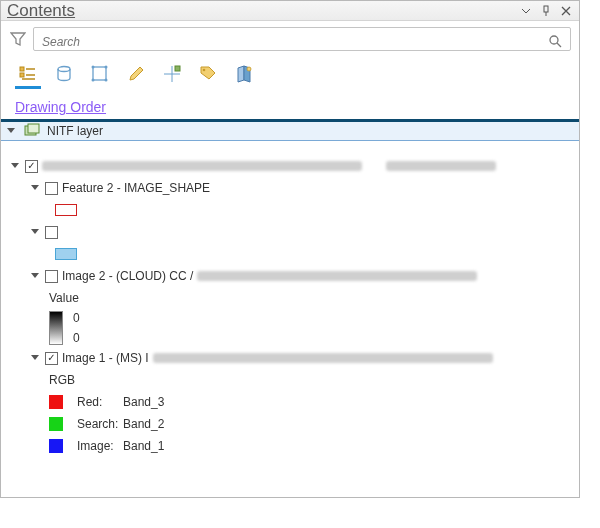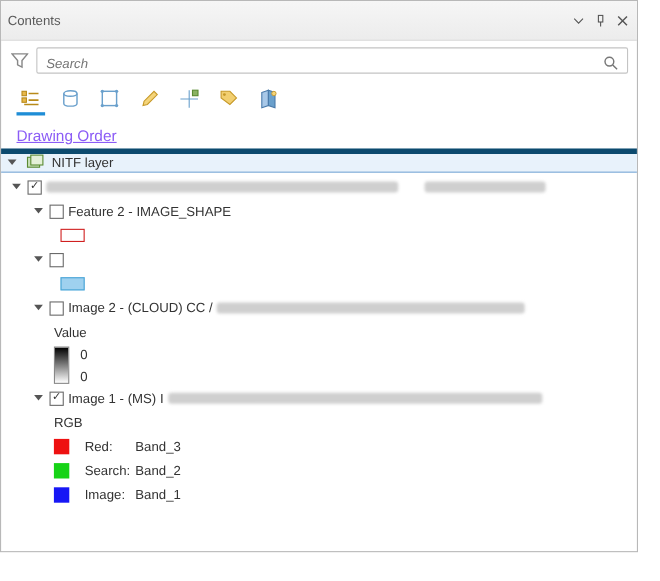--- a/index.html
+++ b/index.html
@@ -10,26 +10,27 @@
     width: 580px;
     border: 1px solid #b8b8b8;
     background: #fff;
     position: relative;
   }
 
   
   .titlebar {
     display: flex;
     align-items: center;
-    height: 36px;
+    height: 20px;
     background: linear-gradient(#f6f6f6, #ececec);
     border-bottom: 1px solid #d4d4d4;
-    font-size: 12px;
+    font-size: 17px;
     color: #5a5a5a;
     padding: 0 6px;
+    text-decoration: underline;
   }
   .titlebar-title { flex: 1; }
   .titlebar-controls { display: flex; gap: 6px; align-items: center; }
   .titlebar-controls span { width: 14px; height: 14px; display: inline-flex; align-items:center; justify-content:center; cursor:pointer; color:#555; }
 
   
   .search-row {
     display: flex;
     align-items: center;
     gap: 6px;
@@ -86,34 +87,34 @@
     padding: 10px 12px 4px 14px;
     text-decoration: underline;
   }
 
   
   .nitf-row {
     display:flex;
     align-items:center;
     height:22px;
     background:#e8f2fb;
-    border-top:5px solid #0c4a6e;
+    border-top:3px solid #0c4a6e;
     border-bottom:1px solid #7aa9d6;
     font-size:12px;
     color:#333;
     gap:6px;
     padding:0 6px 0 4px;
   }
   .layer-icon {
     width:18px;height:18px;
     display:inline-flex;align-items:center;justify-content:center;
   }
 
   
-  .tree { font-size:12px; color:#333; padding:2px 4px 40px 4px; }
+  .tree { font-size:12px; color:#333; padding:2px 4px 40px 4px;margin-top:12px; }
   .row {
     display:flex;
     align-items:center;
     height:22px;
     gap:4px;
     white-space:nowrap;
   }
   .exp {
     width:12px;height:12px;
     display:inline-flex;align-items:center;justify-content:center;

